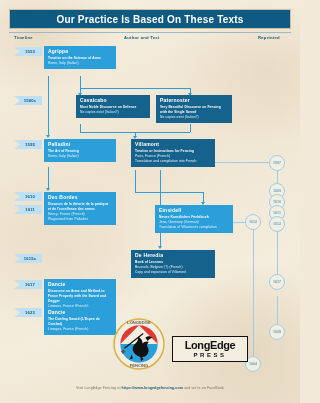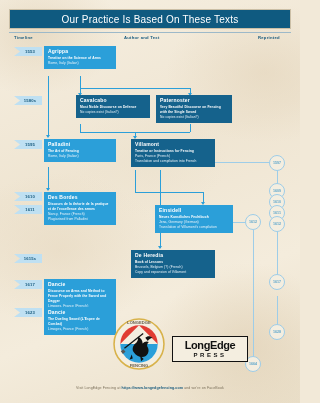--- a/index.html
+++ b/index.html
@@ -22,21 +22,21 @@
   }
   #sheet { position:absolute; inset:0; }
 
   
   .title-bar {
     position:absolute; left:9px; top:9px; width:282px; height:20px;
     background:#0f5a80; border:1px solid #cbbfa6;
     display:flex; align-items:center; justify-content:center;
   }
   .title-bar span {
-    color:#ffffff; font-size:10px; font-weight:normal; letter-spacing:.2px;
+    color:#ffffff; font-size:10px; font-weight:bold; letter-spacing:.2px;
     white-space:nowrap;
   }
 
   
   .col-head {
     position:absolute; top:35px; font-size:4.2px; font-weight:bold;
     color:#16597d; letter-spacing:.25px;
   }
   .ch-timeline  { left:14px; }
   .ch-author    { left:124px; }

